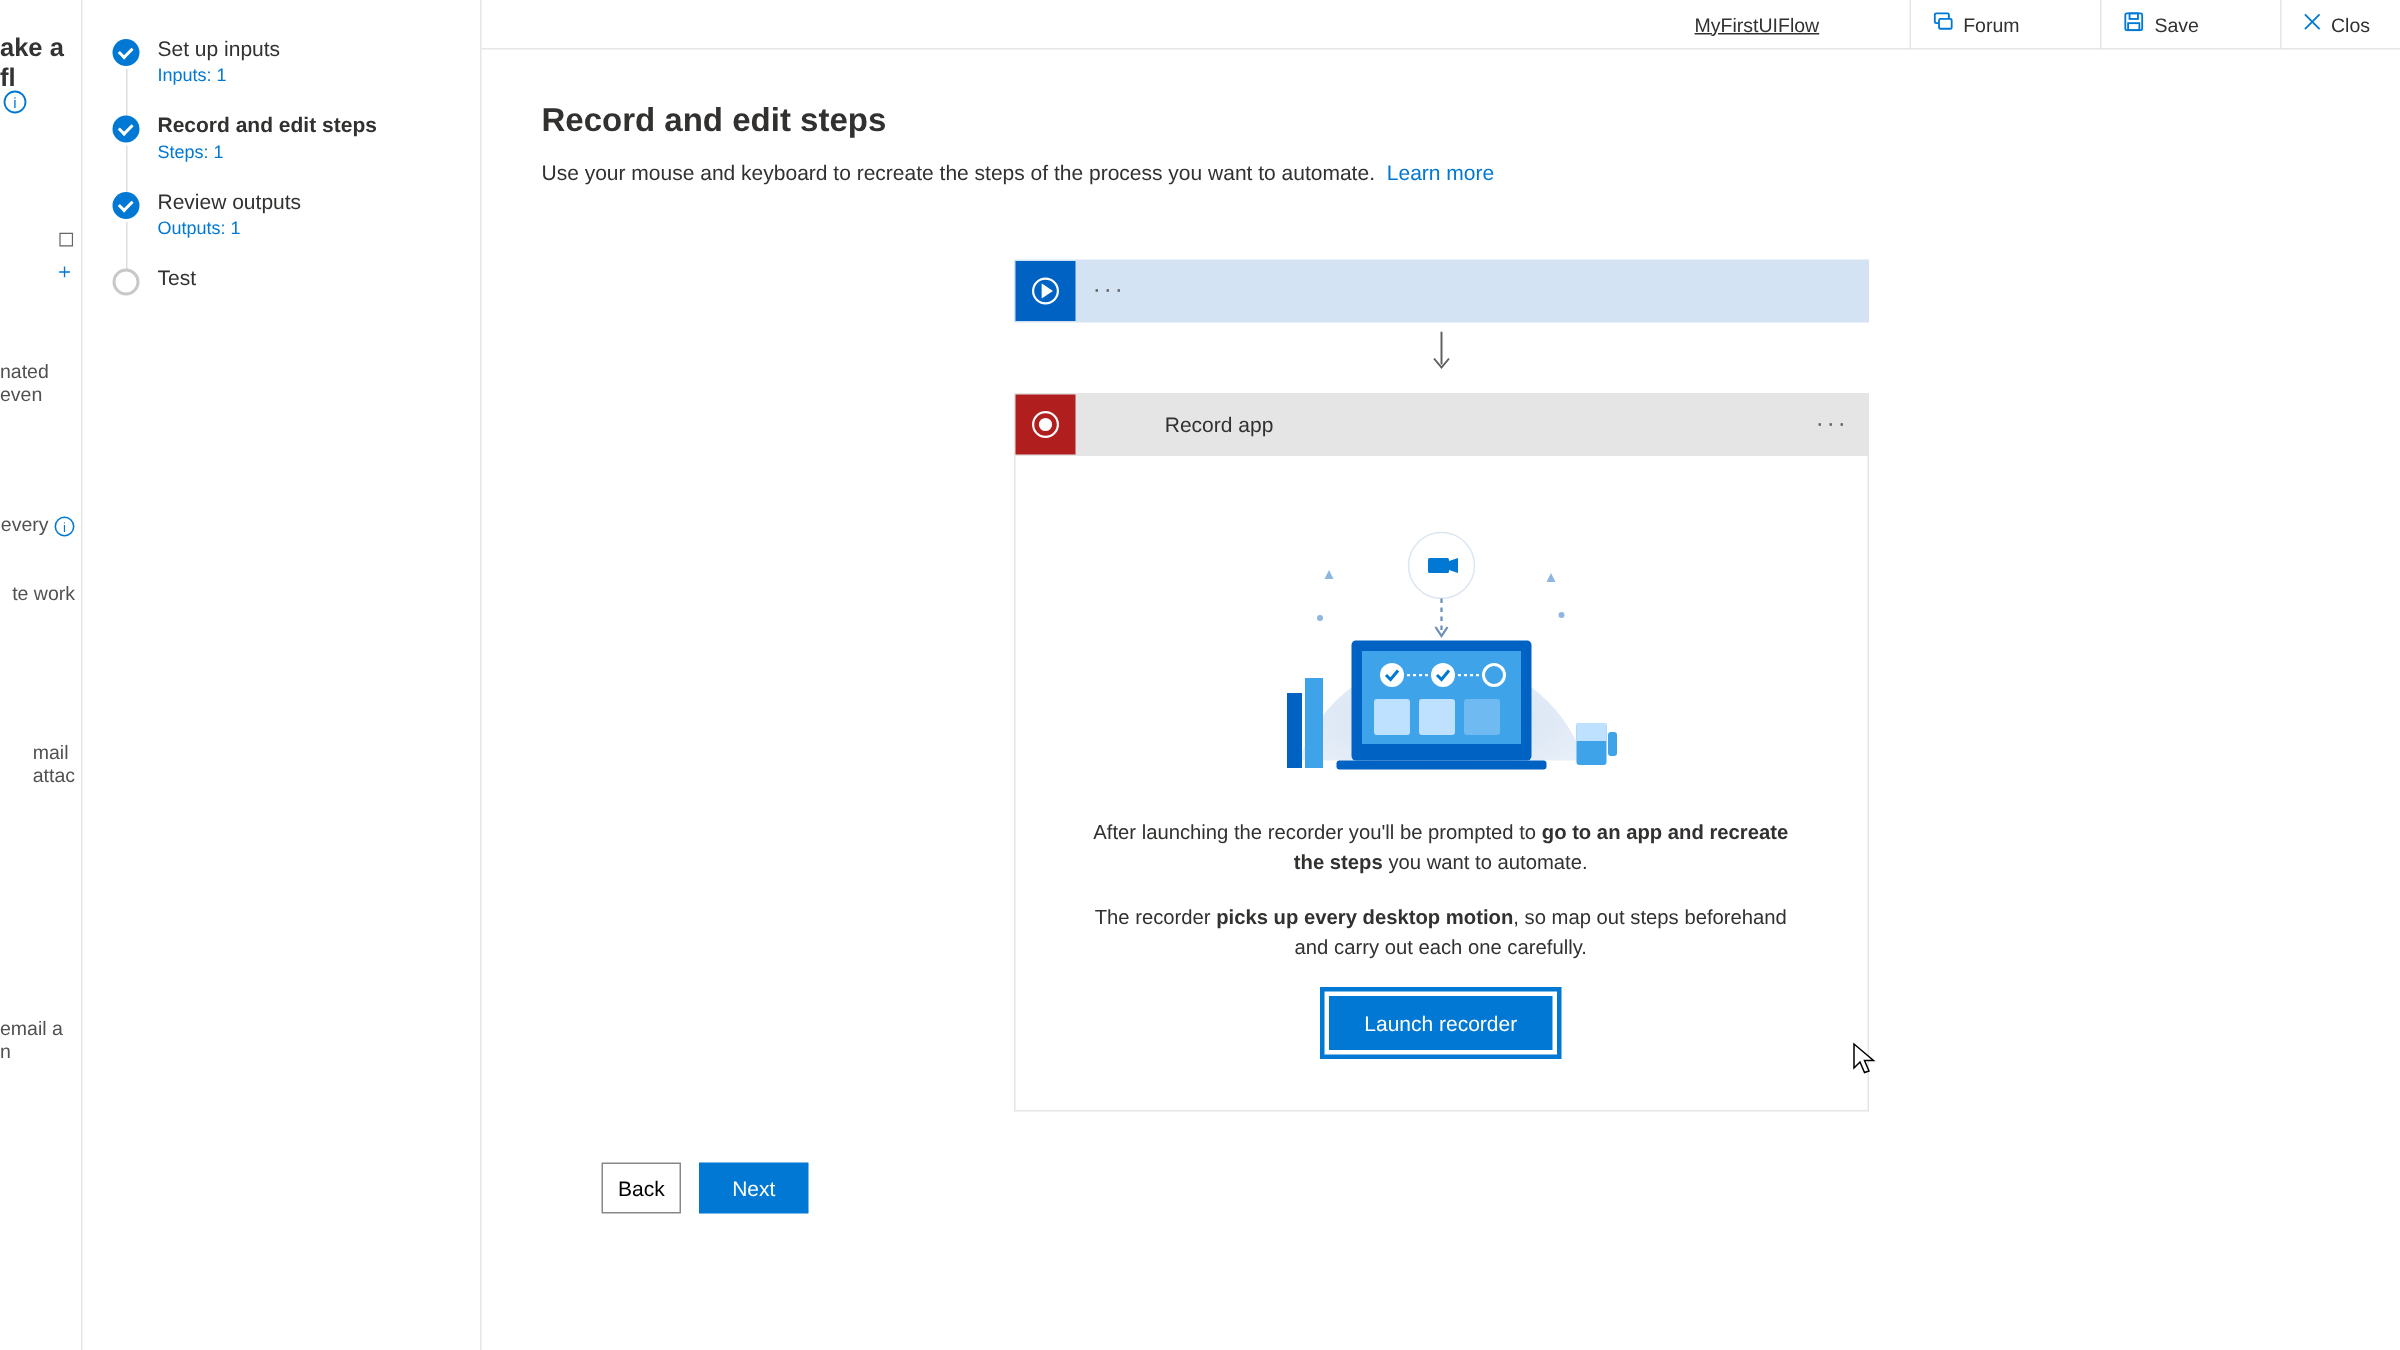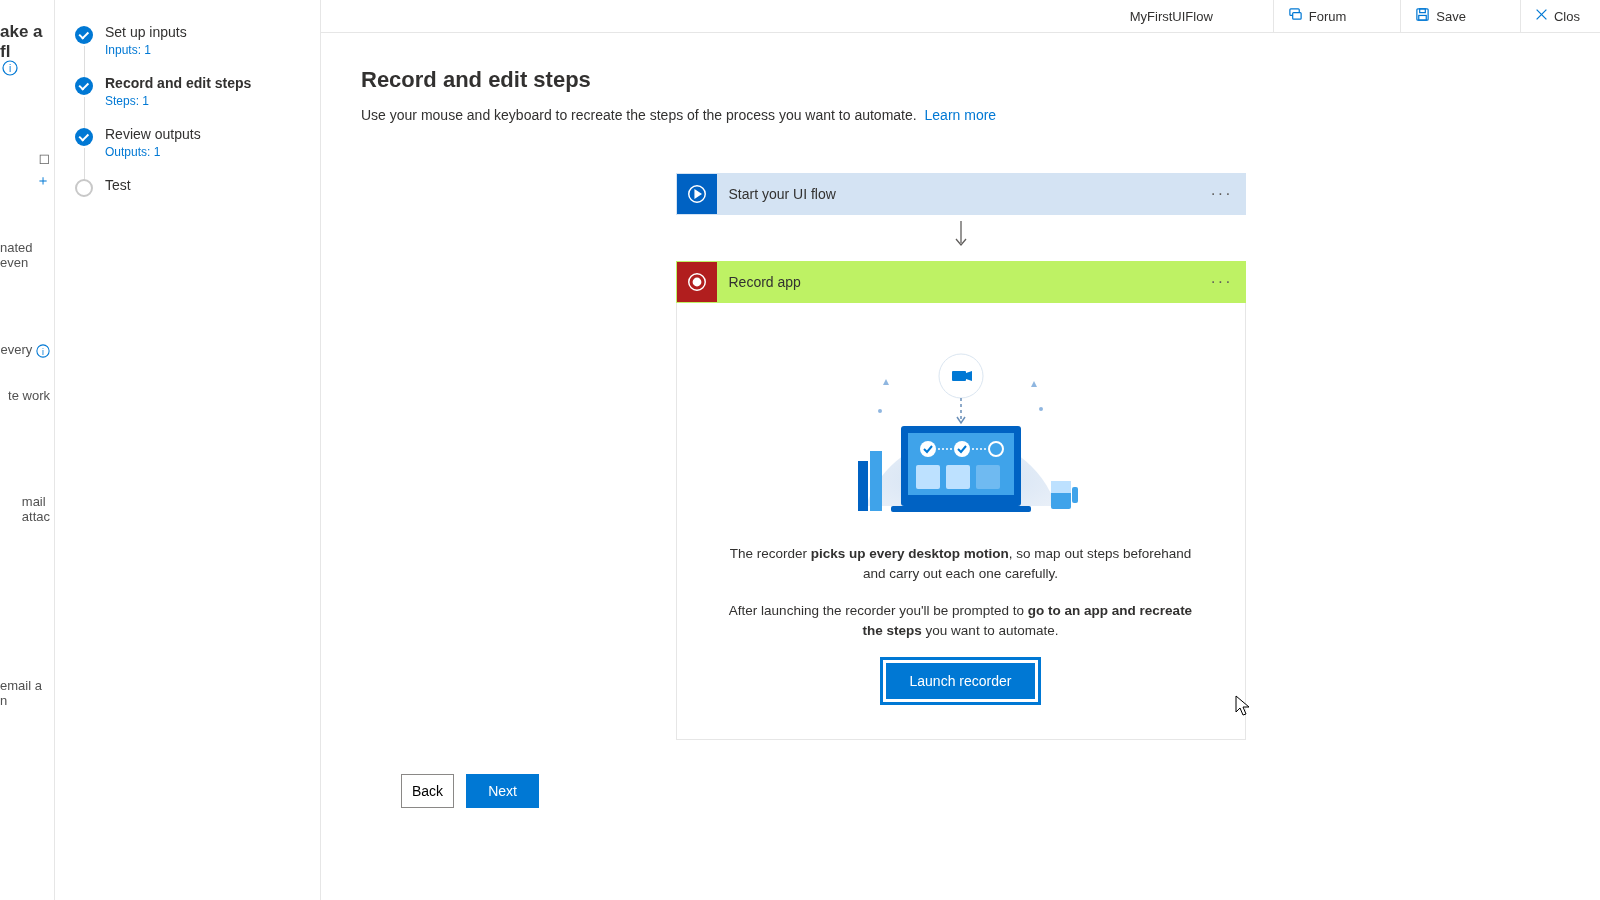--- a/index.html
+++ b/index.html
@@ -55,37 +55,37 @@
 .topbar {
   height: 33px;
   border-bottom: 1px solid #e6e6e6;
   display: flex;
   justify-content: flex-end;
   align-items: center;
   padding: 0 6px;
   font-size: 13px;
   color: #323130;
 }
-.topbar .flow-name { margin-right: 20px; }
+.topbar .flow-name { margin-right: 20px; text-decoration: underline; }
 .topbar .act { display: flex; align-items: center; padding: 0 14px; height: 33px; border-left: 1px solid #e6e6e6; cursor: pointer; margin-left: 40px; }
 .topbar .act .ic { margin-right: 6px; color: #0078d4; }
 
 .content { flex: 1; padding: 34px 40px; overflow: auto; }
 .page-title { font-size: 22px; font-weight: 600; color: #323130; margin-bottom: 14px; }
 .page-desc { font-size: 14px; color: #323130; }
 .page-desc a { color: #0078d4; text-decoration: none; margin-left: 4px; }
 
 .flow-cards { margin: 50px auto 0; width: 570px; }
 
 .card-header {
   height: 42px; display: flex; align-items: center; padding: 0 12px 0 0;
   border: 1px solid transparent;
 }
 .card-header.blue { background: #d4e3f3; }
-.card-header.red { background: #bef264; }
+.card-header.red { background: #e5e5e5; gap: 48px; }
 .card-header .badge { width: 40px; height: 40px; display: flex; align-items: center; justify-content: center; margin-right: 12px; }
 .card-header.blue .badge { background: #0062c3; }
 .card-header.red .badge { background: #b11e1e; }
 .card-header .label { flex: 1; font-size: 14px; color: #323130; }
 .card-header .dots { color: #605e5c; font-size: 16px; letter-spacing: 2px; cursor: pointer; }
 
 .arrow-down { text-align: center; padding: 6px 0 8px; }
 .arrow-down svg { color: #605e5c; }
 
 .card-body { border: 1px solid #e6e6e6; border-top: none; padding: 28px 44px 34px; text-align: center; }
@@ -211,21 +211,20 @@
 
       <div class="flow-cards">
 
         <div class="card-header blue">
           <div class="badge">
             <svg width="22" height="22" viewBox="0 0 24 24" fill="none" stroke="#fff" stroke-width="1.6">
                 <circle cx="12" cy="12" r="9"></circle>
                 <polygon points="10,8 16,12 10,16" fill="#fff"></polygon>
               </svg>
           </div>
-          <div class="label">Start your UI flow</div>
           <div class="dots">···</div>
         </div>
 
         <div class="arrow-down">
           <svg width="16" height="28" viewBox="0 0 16 28" stroke="#605e5c" stroke-width="1.3" fill="none">
               <line x1="8" y1="0" x2="8" y2="22"></line>
               <polyline points="3,18 8,24 13,18"></polyline>
             </svg>
         </div>
 
@@ -281,24 +280,24 @@
               <rect x="65" y="175" width="140" height="6" rx="2" fill="#0062c3"></rect>
 
               <rect x="32" y="130" width="10" height="50" fill="#0062c3"></rect>
                 <rect x="44" y="120" width="12" height="60" fill="#3fa3ea"></rect>
               <rect x="225" y="150" width="20" height="28" rx="2" fill="#3fa3ea"></rect>
                 <rect x="225" y="150" width="20" height="12" fill="#bde1ff"></rect>
                 <rect x="246" y="156" width="6" height="16" rx="2" fill="#3fa3ea"></rect>
             </svg>
           </div>
           <p class="body-text">
-            <span>The recorder </span><b>picks up every desktop motion</b><span>, so map out steps beforehand and carry out each one carefully.</span>
+            <span>After launching the recorder you'll be prompted to </span><b>go to an app and recreate the steps</b><span> you want to automate.</span>
           </p>
           <p class="body-text">
-            <span>After launching the recorder you'll be prompted to </span><b>go to an app and recreate the steps</b><span> you want to automate.</span>
+            <span>The recorder </span><b>picks up every desktop motion</b><span>, so map out steps beforehand and carry out each one carefully.</span>
           </p>
           <div class="launch-outer">
             <button class="launch-btn">Launch recorder</button>
           </div>
         </div>
       </div>
 
       <div class="footer-btns">
         <button class="btn-back">Back</button>
         <button class="btn-next">Next</button>

